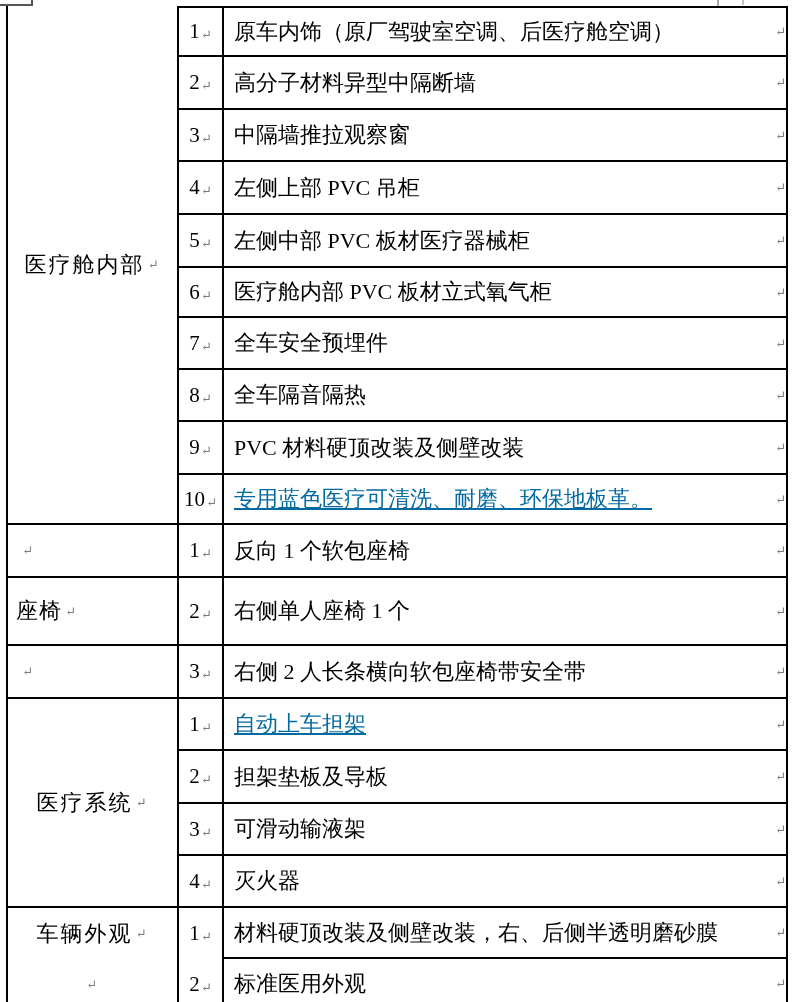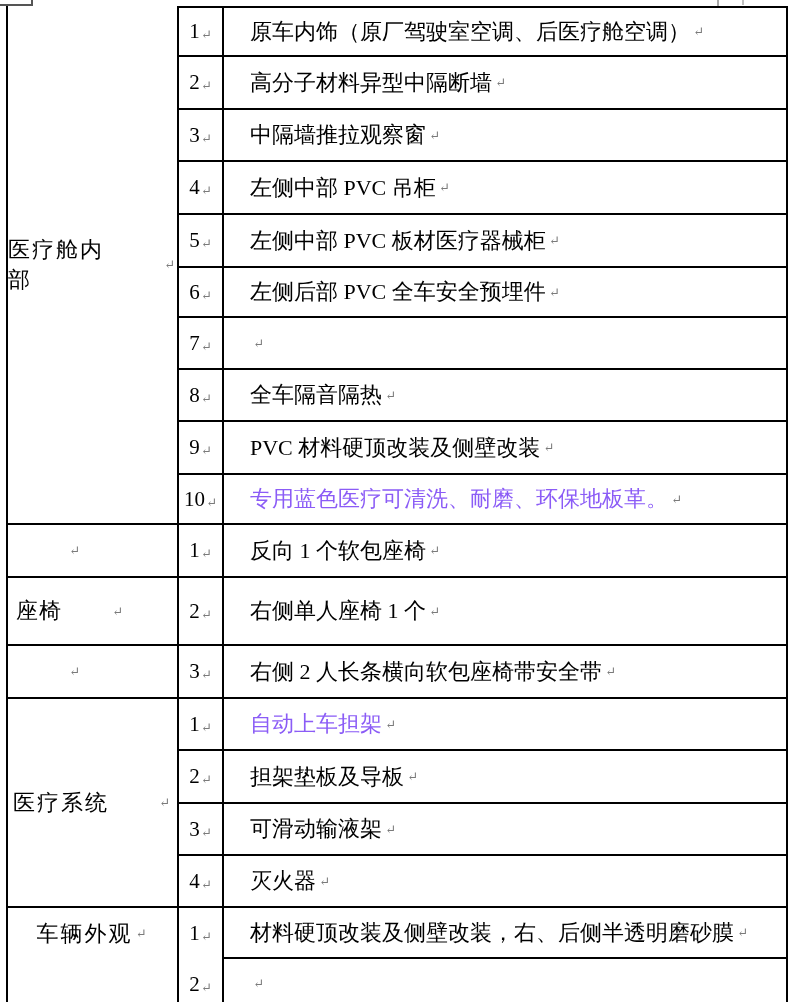--- a/index.html
+++ b/index.html
@@ -9,39 +9,39 @@
   }
   .tbl{
     position:absolute;left:6px;top:6px;width:782px;height:996px;
     box-sizing:border-box;border-left:2px solid #000;border-right:2px solid #000;
   }
   .section{display:flex;border-bottom:2px solid #000;box-sizing:border-box;}
   .section.nbb{border-bottom:none;}
   .cat{
     width:171px;box-sizing:border-box;border-right:2px solid #000;
     display:flex;align-items:center;justify-content:center;
-    font-size:22px;letter-spacing:2px;gap:47px;
+    font-size:22px;letter-spacing:2px;
   }
   .cat.leftal{justify-content:flex-start;padding-left:8px;letter-spacing:1px;}
   .cat.twoline{flex-direction:column;justify-content:flex-start;align-items:stretch;}
   .catline{height:51px;display:flex;align-items:center;justify-content:center;}
   .rowscol{flex:1;display:flex;flex-direction:column;min-width:0;}
   .rowscol.topb{border-top:2px solid #000;}
   .row{display:flex;box-sizing:border-box;border-bottom:2px solid #000;}
   .row.nbb{border-bottom:none;}
   .num{
     width:45px;box-sizing:border-box;border-right:2px solid #000;
     display:flex;align-items:center;justify-content:center;font-size:21px;
   }
   .content{
     flex:1;box-sizing:border-box;display:flex;align-items:center;
-    padding-left:26px;font-size:22px;min-width:0;
+    padding-left:10px;font-size:22px;min-width:0;justify-content:space-between;
   }
   .content.bb{border-bottom:2px solid #000;}
-  .red{color:#8b5cf6;}
+  .red{color:#0369a1;text-decoration:underline;}
   .pil{color:#7a7a7a;font-size:13px;margin-left:3px;line-height:1;flex:none;}
   .num .pil{margin-left:1px;margin-top:6px;}
   
   .art-corner{
     position:absolute;left:0;top:0;width:31px;height:4px;
     border-bottom:2px solid #555;border-right:2px solid #555;
   }
   .art-tick1{position:absolute;left:717px;top:0;width:2px;height:6px;background:#aaa;}
   .art-tick2{position:absolute;left:742px;top:0;width:2px;height:5px;background:#c0c0c0;}
 </style>
@@ -89,50 +89,51 @@
             <span>中隔墙推拉观察窗</span>
             <span class="pil">↵</span>
           </div>
       </div>
       <div class="row" style="height:53px">
         <div class="num">
             <span>4</span>
             <span class="pil">↵</span>
           </div>
         <div class="content">
-            <span>左侧中部 PVC 吊柜</span>
+            <span>左侧上部 PVC 吊柜</span>
             <span class="pil">↵</span>
           </div>
       </div>
       <div class="row" style="height:53px">
         <div class="num">
             <span>5</span>
             <span class="pil">↵</span>
           </div>
         <div class="content">
             <span>左侧中部 PVC 板材医疗器械柜</span>
             <span class="pil">↵</span>
           </div>
       </div>
       <div class="row" style="height:50px">
         <div class="num">
             <span>6</span>
             <span class="pil">↵</span>
           </div>
         <div class="content">
-            <span>左侧后部 PVC 全车安全预埋件</span>
+            <span>医疗舱内部 PVC 板材立式氧气柜</span>
             <span class="pil">↵</span>
           </div>
       </div>
       <div class="row" style="height:52px">
         <div class="num">
             <span>7</span>
             <span class="pil">↵</span>
           </div>
         <div class="content">
+            <span>全车安全预埋件</span>
             <span class="pil">↵</span>
           </div>
       </div>
       <div class="row" style="height:52px">
         <div class="num">
             <span>8</span>
             <span class="pil">↵</span>
           </div>
         <div class="content">
             <span>全车隔音隔热</span>
@@ -274,20 +275,21 @@
             <span>材料硬顶改装及侧壁改装，右、后侧半透明磨砂膜</span>
             <span class="pil">↵</span>
           </div>
       </div>
       <div class="row nbb" style="height:51px">
         <div class="num">
             <span>2</span>
             <span class="pil">↵</span>
           </div>
         <div class="content bb">
+            <span>标准医用外观</span>
             <span class="pil">↵</span>
           </div>
       </div>
       <div class="row nbb" style="height:8px">
         <div class="num"></div>
         <div class="content"></div>
       </div>
     </div>
   </div>
 

